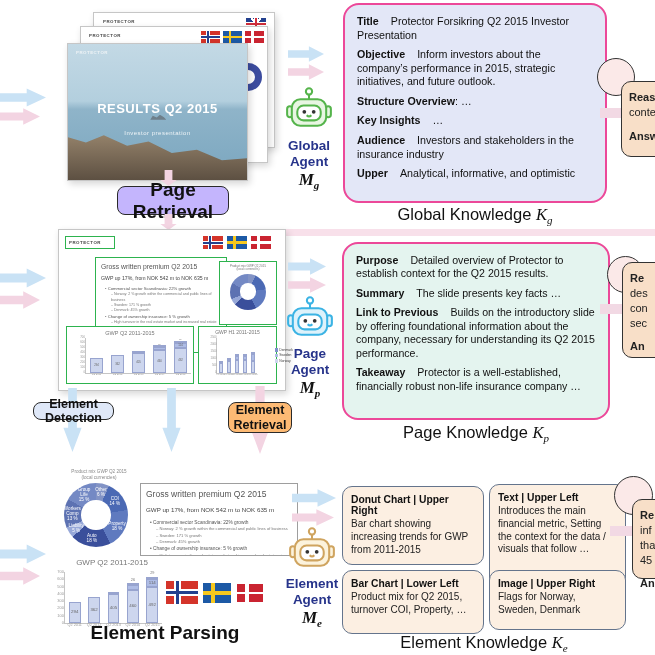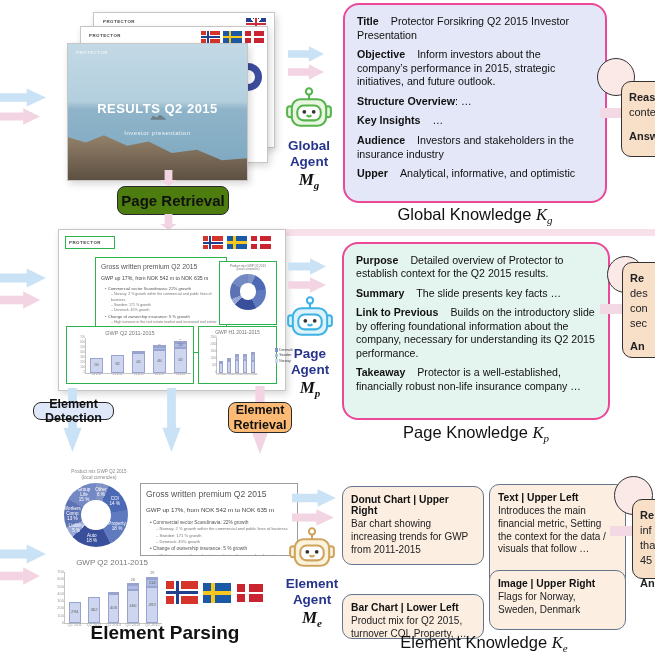--- a/index.html
+++ b/index.html
@@ -46,21 +46,21 @@
   
   .qa-circle{position:absolute;border:1.6px solid #333;border-radius:50%;background:#fbe9e8}
   .qa-box{position:absolute;border:1.6px solid #333;border-radius:10px;background:#f8dfc8;
           padding:8px 7px;font-size:11px;line-height:1.35;color:#222;box-sizing:border-box}
   .qa-line{white-space:nowrap}.bold{font-weight:bold}.ans{margin-top:9px}
   .connector{position:absolute;background:#f2d9e4;height:10px}
   .longline{position:absolute;background:#f8e0ea}
   
   .procbox{position:absolute;border:1.5px solid #2a2a2a;border-radius:8px;font-weight:bold;font-size:12.5px;
            display:flex;align-items:center;justify-content:center;text-align:center;color:#111;line-height:1.15;box-sizing:border-box}
-  .bluebox{background:#dfe8f8}.pinkbox{background:#fdba74}.prbox{background:#4d7c0f;font-size:15px}
+  .bluebox{background:#dfe8f8}.pinkbox{background:#fdba74}.prbox{background:#c4b5fd;font-size:19px}
   
   .agent-label{position:absolute;text-align:center;color:#27348b;font-weight:bold;font-size:13.5px;line-height:1.2}
   .agent-sym{color:#111;font-size:17px;font-weight:bold}
   .agent-sym sub{font-size:11px}
   .robot rect,.robot circle,.robot line,.robot path{stroke:var(--rc);fill:none;stroke-width:2.6}
   .robot .head{fill:var(--rf)}.robot .face{fill:#fff}
   .robot .eye{fill:#333;stroke:none}.robot .ant{fill:#fff}
   
   .gbox{position:absolute;border:1.5px solid #2db34e;background:#fff;box-sizing:border-box}
   .gtitle{text-align:center;color:#777;margin-top:3px;line-height:1.1}
@@ -424,21 +424,21 @@
   </div>
 
   <div class="card" style="left:342px;top:486px;width:142px;height:79px">
     <div class="ct">Donut Chart | Upper Right</div>
     <div class="cb">Bar chart showing increasing trends for GWP from 2011-2015</div>
   </div>
   <div class="card" style="left:489px;top:484px;width:137px;height:103px">
     <div class="ct">Text | Upper Left</div>
     <div class="cb">Introduces the main financial metric, Setting the context for the data / visuals that follow …</div>
   </div>
-  <div class="card" style="left:342px;top:594px;width:142px;height:45px">
+  <div class="card" style="left:342px;top:570px;width:142px;height:64px">
     <div class="ct">Bar Chart | Lower Left</div>
     <div class="cb">Product mix for Q2 2015, turnover COI, Property, …</div>
   </div>
   <div class="card" style="left:489px;top:570px;width:137px;height:60px">
     <div class="ct">Image | Upper Right</div>
     <div class="cb">Flags for Norway, Sweden, Denmark</div>
   </div>
   <div class="caption" style="left:342px;top:633px;width:284px">
     <span>Element Knowledge</span> <span class="mathit">K</span><sub class="mathit" style="font-size:11px">e</sub>
   </div>

